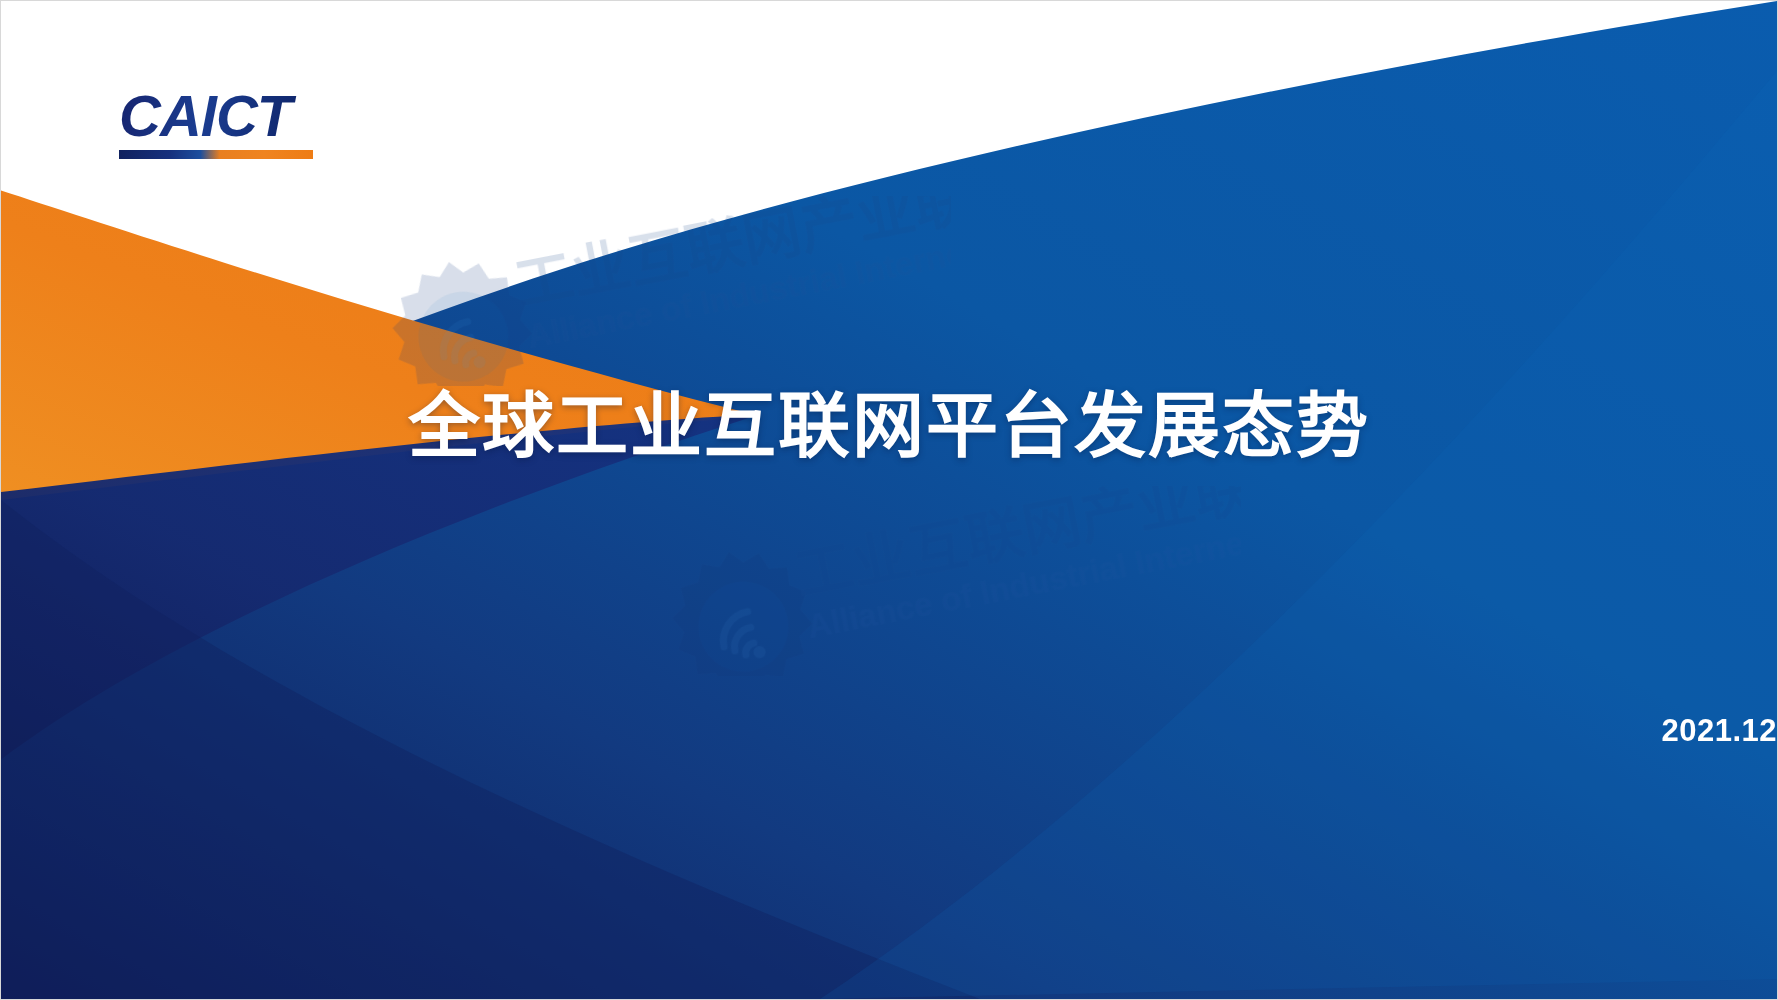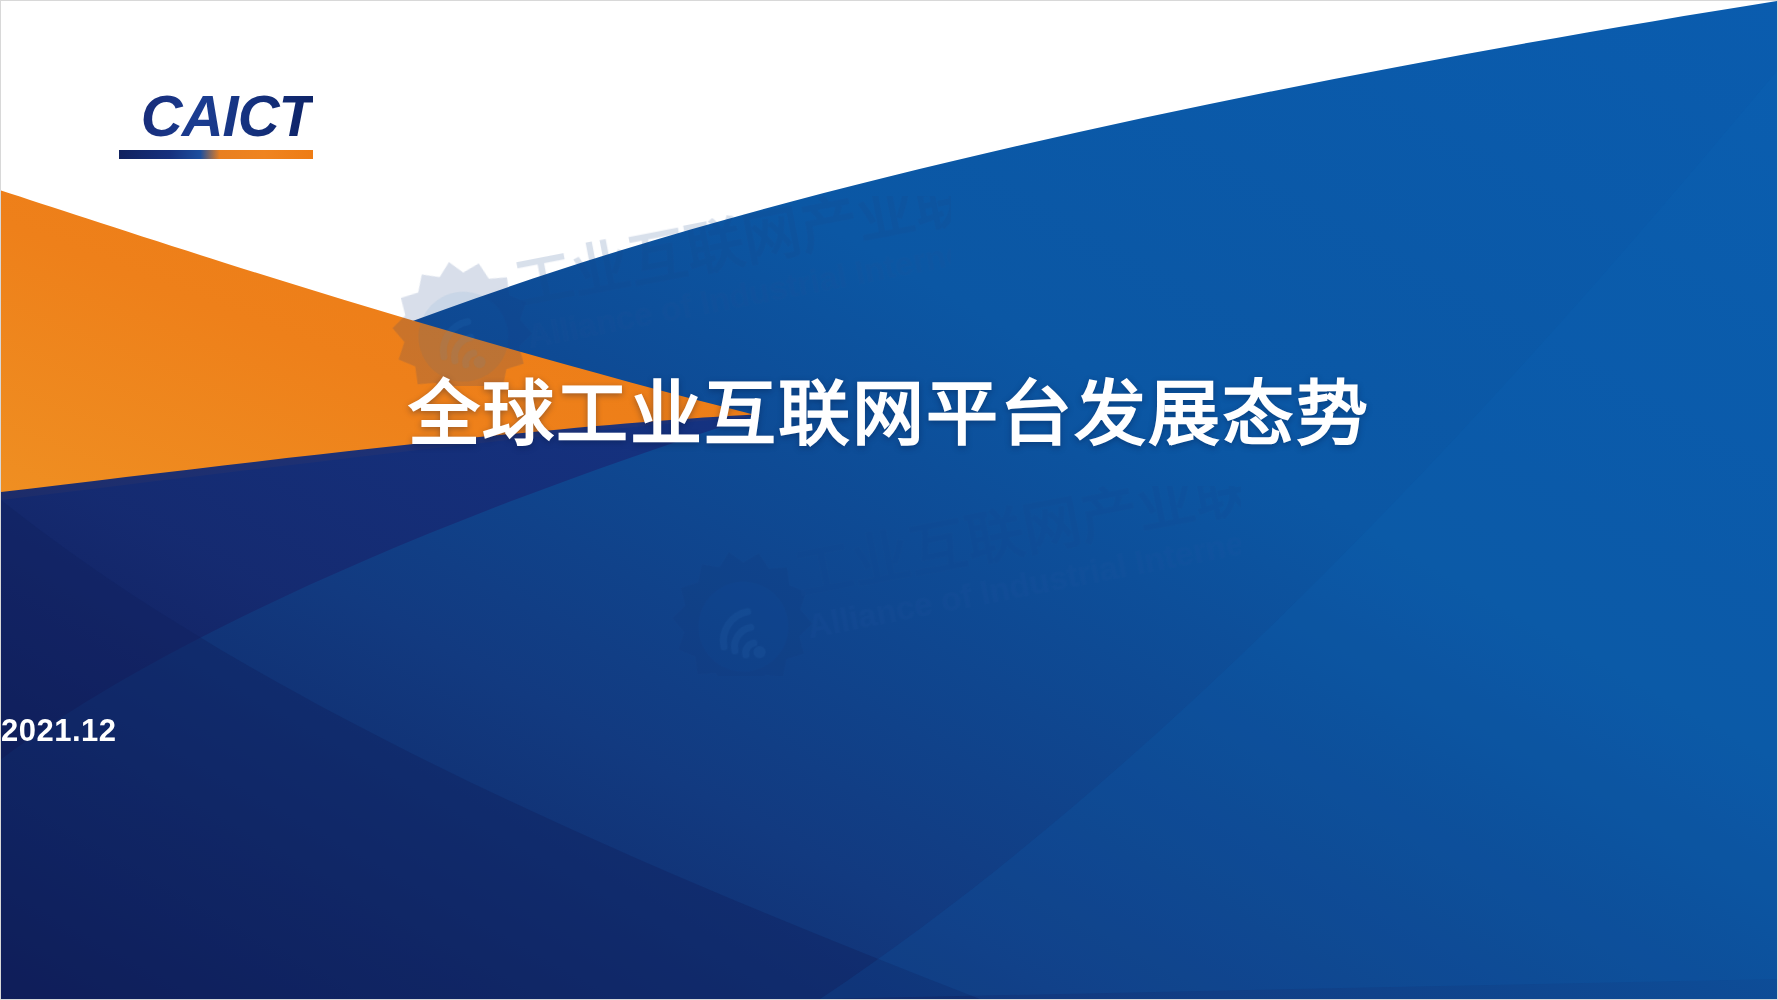--- a/index.html
+++ b/index.html
@@ -46,21 +46,20 @@
   .logo {
     position: absolute;
     left: 118px;
     top: 86px;
     display: block;
   }
   .logo-row {
     display: flex;
     align-items: flex-end;
     gap: 30px;
-    text-align: right;
   }
   .logo-mark {
     position: relative;
     display: block;
   }
   .logo-caict {
     font-family: "Liberation Sans", "DejaVu Sans", sans-serif;
     font-weight: bold;
     font-style: italic;
     font-size: 58px;
@@ -98,38 +97,38 @@
 
   
   .title-block {
     position: absolute;
     left: 0;
     right: 0;
     top: 368px;
     text-align: center;
   }
   .slide-title {
-    margin: 4px;
+    margin: 16px;
     font-family: "Liberation Sans", "DejaVu Sans", sans-serif;
     font-weight: bold;
     font-size: 72px;
     line-height: 1.15;
     color: #ffffff;
     letter-spacing: 2px;
     text-shadow: 0 2px 6px rgba(3, 20, 56, 0.35);
     white-space: nowrap;
   }
 
   .slide-date {
     position: absolute;
     left: 0;
     right: 0;
     top: 712px;
     margin: 0;
-    text-align: left;
+    text-align: right;
     font-family: "Liberation Sans", "DejaVu Sans", sans-serif;
     font-weight: bold;
     font-size: 31px;
     color: #ffffff;
     letter-spacing: 0.5px;
   }
 </style>
 </head>
 <body>
 

